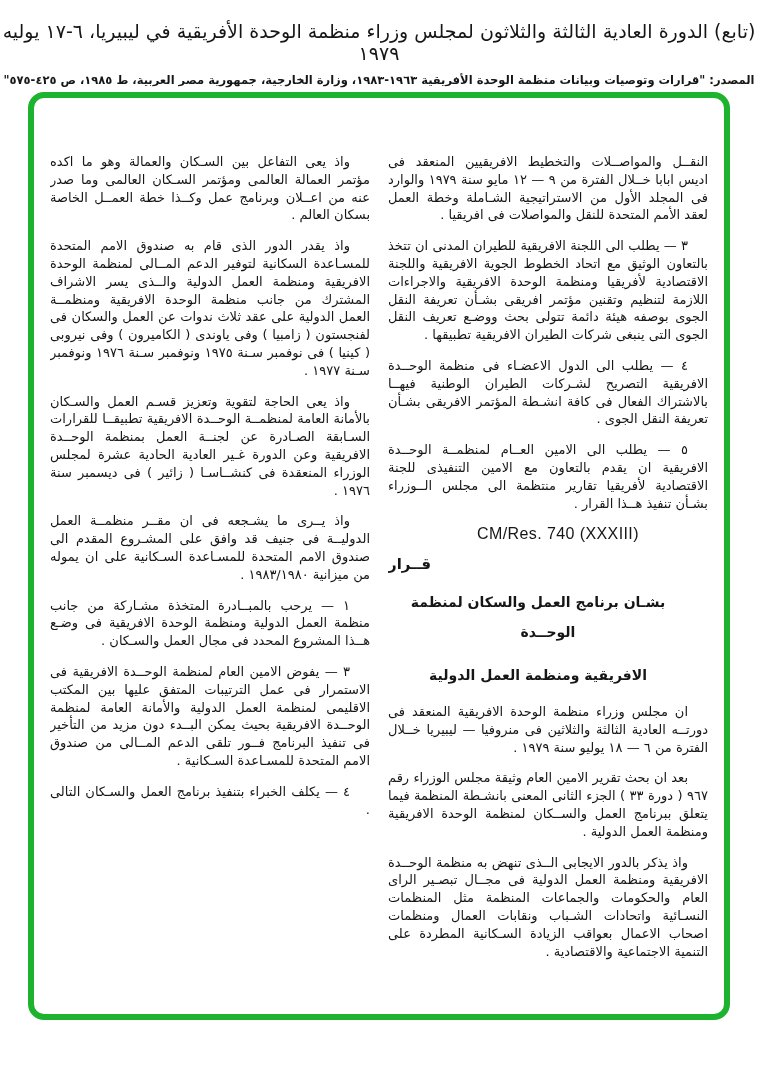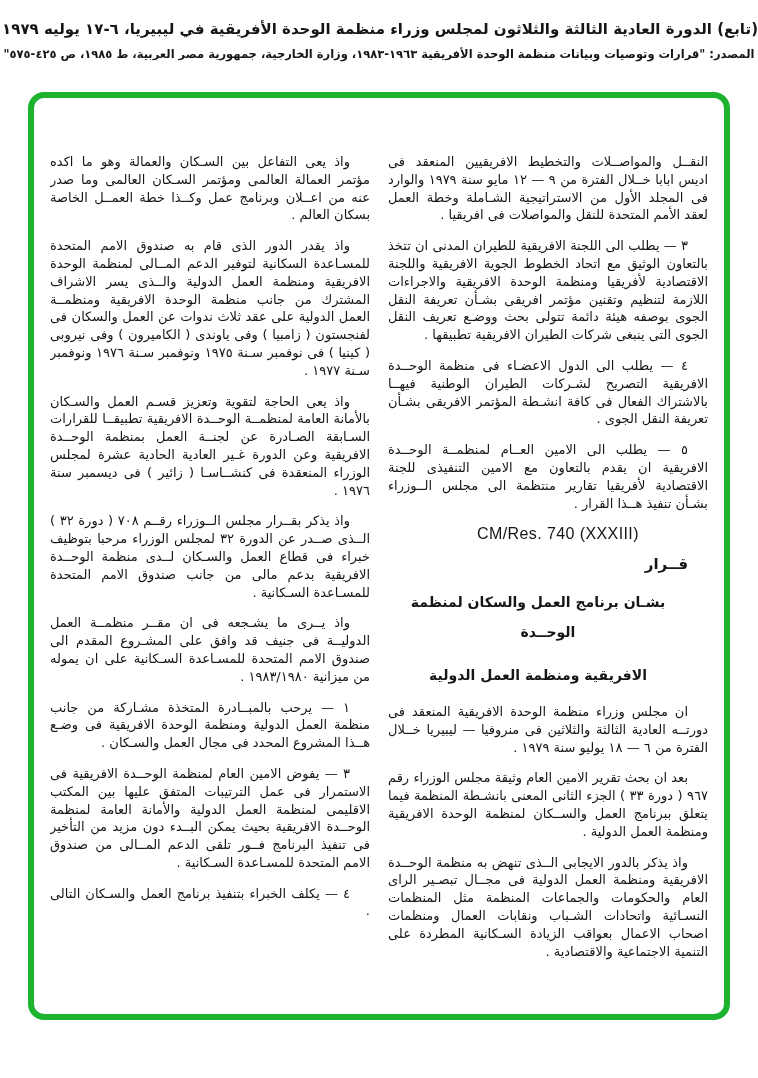--- a/index.html
+++ b/index.html
@@ -8,21 +8,21 @@
     width:758px; height:1078px;
     background:#ffffff;
     font-family:"DejaVu Sans", sans-serif;
     color:#161616;
     overflow:hidden;
   }
   .header {
     position:absolute; top:20px; left:0; right:0;
     text-align:center; direction:rtl;
   }
-  .header-line1 { font-size:15px; font-weight:bold; letter-spacing:0;text-align:right; }
+  .header-line1 { font-size:19px; font-weight:normal; letter-spacing:0; }
   .header-line2 { font-size:11.5px; font-weight:bold; margin-top:9px; }
   .frame {
     position:absolute; left:28px; top:92px;
     width:702px; height:928px;
     box-sizing:border-box;
     border:6px solid #1db32f;
     border-radius:16px;
     padding:13px 16px 10px 16px;
     display:flex;
     direction:rtl;
@@ -41,21 +41,21 @@
   p.para { margin:0 0 13px 0; text-indent:20px; }
   p.para.no-indent { text-indent:0; }
   .cmres {
     direction:ltr; text-align:center;
     font-family:Liberation Sans, sans-serif;
     font-size:16px; letter-spacing:0.4px;
     margin:24px 0 22px 0;
     text-indent:0;
   }
   .qarar {
-    text-align:right; font-weight:bold;
+    text-align:left; font-weight:bold;
     font-size:15px; margin:0 0 20px 0; text-indent:0;
   }
   .res-title {
     text-align:center; font-weight:bold;
     font-size:14px; line-height:30px;
     margin:0 0 12px 0; text-indent:0;
   }
   .footer {
     position:absolute; bottom:16px; left:0; right:0;
     text-align:center; font-weight:bold; font-size:14px;
@@ -88,21 +88,20 @@
 
       <p class="para">ان مجلس وزراء منظمة الوحدة الافريقية المنعقد فى دورتــه العادية الثالثة والثلاثين فى منروفيا — ليبيريا خــلال الفترة من ٦ — ١٨ يوليو سنة ١٩٧٩ .</p>
       <p class="para">بعد ان بحث تقرير الامين العام وثيقة مجلس الوزراء رقم ٩٦٧ ( دورة ٣٣ ) الجزء الثانى المعنى بانشـطة المنظمة فيما يتعلق ببرنامج العمل والســكان لمنظمة الوحدة الافريقية ومنظمة العمل الدولية .</p>
       <p class="para">واذ يذكر بالدور الايجابى الــذى تنهض به منظمة الوحــدة الافريقية ومنظمة العمل الدولية فى مجــال تبصـير الراى العام والحكومات والجماعات المنظمة مثل المنظمات النسـائية واتحادات الشـباب ونقابات العمال ومنظمات اصحاب الاعمال بعواقب الزيادة السـكانية المطردة على التنمية الاجتماعية والاقتصادية .</p>
     </div>
 
     <div class="col" dir="rtl">
       <p class="para">واذ يعى التفاعل بين السـكان والعمالة وهو ما اكده مؤتمر العمالة العالمى ومؤتمر السـكان العالمى وما صدر عنه من اعــلان وبرنامج عمل وكــذا خطة العمــل الخاصة بسكان العالم .</p>
       <p class="para">واذ يقدر الدور الذى قام به صندوق الامم المتحدة للمسـاعدة السكانية لتوفير الدعم المــالى لمنظمة الوحدة الافريقية ومنظمة العمل الدولية والــذى يسر الاشراف المشترك من جانب منظمة الوحدة الافريقية ومنظمــة العمل الدولية على عقد ثلاث ندوات عن العمل والسكان فى لفنجستون ( زامبيا ) وفى ياوندى ( الكاميرون ) وفى نيروبى ( كينيا ) فى نوفمبر سـنة ١٩٧٥ ونوفمبر سـنة ١٩٧٦ ونوفمبر سـنة ١٩٧٧ .</p>
       <p class="para">واذ يعى الحاجة لتقوية وتعزيز قسـم العمل والسـكان بالأمانة العامة لمنظمــة الوحــدة الافريقية تطبيقــا للقرارات السـابقة الصـادرة عن لجنــة العمل بمنظمة الوحــدة الافريقية وعن الدورة غـير العادية الحادية عشرة لمجلس الوزراء المنعقدة فى كنشــاسـا ( زائير ) فى ديسمبر سنة ١٩٧٦ .</p>
-      <p class="para">واذ يذكر بقــرار مجلس الــوزراء رقــم ٧٠٨ ( دورة ٣٢ ) الــذى صــدر عن الدورة ٣٢ لمجلس الوزراء مرحبا بتوظيف خبراء فى قطاع العمل والسـكان لــدى منظمة الوحــدة الافريقية بدعم مالى من جانب صندوق الامم المتحدة للمسـاعدة السـكانية .</p>
       <p class="para">واذ يــرى ما يشـجعه فى ان مقــر منظمــة العمل الدوليــة فى جنيف قد وافق على المشـروع المقدم الى صندوق الامم المتحدة للمسـاعدة السـكانية على ان يموله من ميزانية ١٩٨٣/١٩٨٠ .</p>
       <p class="para">١ — يرحب بالمبــادرة المتخذة مشـاركة من جانب منظمة العمل الدولية ومنظمة الوحدة الافريقية فى وضـع هــذا المشروع المحدد فى مجال العمل والسـكان .</p>
       <p class="para">٣ — يفوض الامين العام لمنظمة الوحــدة الافريقية فى الاستمرار فى عمل الترتيبات المتفق عليها بين المكتب الاقليمى لمنظمة العمل الدولية والأمانة العامة لمنظمة الوحــدة الافريقية بحيث يمكن البــدء دون مزيد من التأخير فى تنفيذ البرنامج فــور تلقى الدعم المــالى من صندوق الامم المتحدة للمسـاعدة السـكانية .</p>
       <p class="para">٤ — يكلف الخبراء بتنفيذ برنامج العمل والسـكان التالى .</p>
     </div>
 
   </div>
 
 
 </div>

